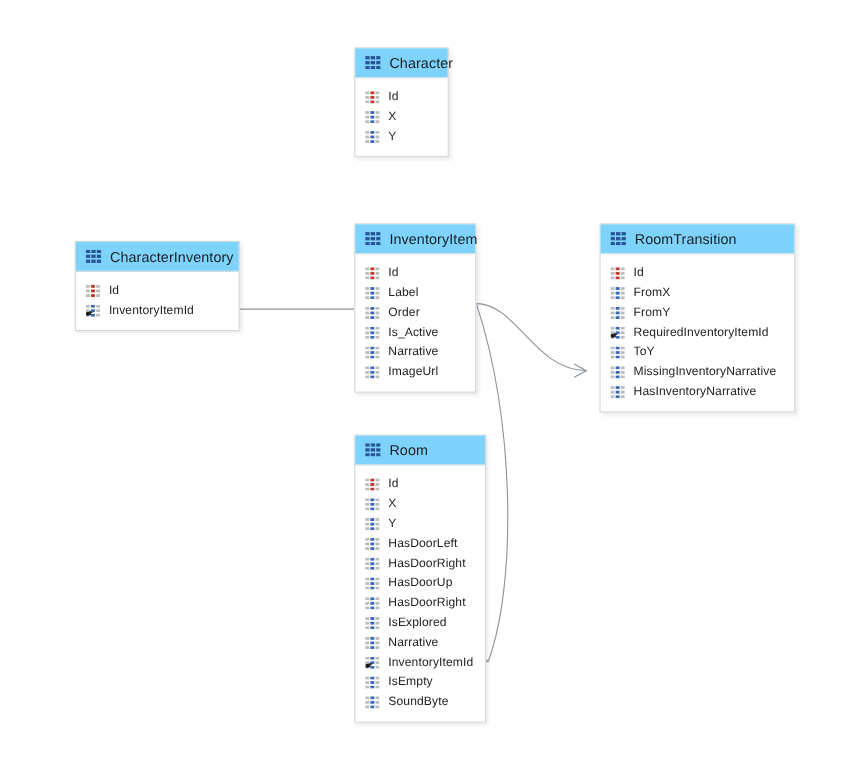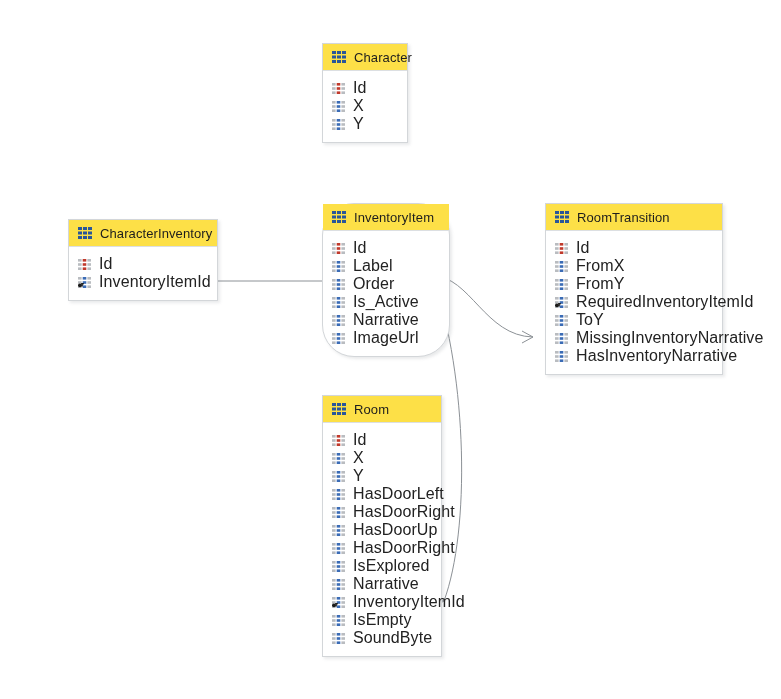--- a/index.html
+++ b/index.html
@@ -41,21 +41,21 @@
     z-index: 2;
     box-sizing: border-box;
   }
 
   .entity-header {
     display: flex;
     align-items: center;
     gap: 8px;
     height: 27px;
     padding: 0 10px 0 9px;
-    background: #fde047;
+    background: #7dd3fc;
     border-bottom: 1px solid #dcdfe2;
     box-sizing: border-box;
   }
 
   .entity-title {
     font-size: 13px;
     color: #1d1d1d;
     white-space: nowrap;
     letter-spacing: 0.1px;
   }
@@ -65,21 +65,21 @@
   }
 
   .column-row {
     display: flex;
     align-items: center;
     gap: 8px;
     height: 18px;
   }
 
   .column-name {
-    font-size: 16px;
+    font-size: 11px;
     color: #222222;
     white-space: nowrap;
     letter-spacing: 0.1px;
   }
 
   
   .icon {
     flex: 0 0 auto;
     display: block;
   }
@@ -217,21 +217,21 @@
                 <circle cx="1.9" cy="8.3" r="1.9"></circle>
                 <rect x="3.3" y="6.1" width="1.5" height="3.4"></rect>
                 <rect x="3.3" y="6.1" width="2.6" height="1.3"></rect>
               </g>
             </svg>
           </span>
           <span class="column-name">InventoryItemId</span>
         </div>
       </div>
     </div>
-    <div class="entity" style="left: 322px; top: 203px; width: 128px; border-radius: 32px;">
+    <div class="entity" style="left: 322px; top: 203px; width: 111px;">
       <div class="entity-header">
         <span class="icon icon-table">
           <svg width="14" height="12" viewBox="0 0 14 12">
             <rect x="0" y="0" width="4" height="3" fill="#2a5699"></rect>
             <rect x="5" y="0" width="4" height="3" fill="#2a5699"></rect>
             <rect x="10" y="0" width="4" height="3" fill="#2a5699"></rect>
             <rect x="0" y="4.5" width="4" height="3" fill="#2a5699"></rect>
             <rect x="5" y="4.5" width="4" height="3" fill="#2a5699"></rect>
             <rect x="10" y="4.5" width="4" height="3" fill="#2a5699"></rect>
             <rect x="0" y="9" width="4" height="3" fill="#2a5699"></rect>

